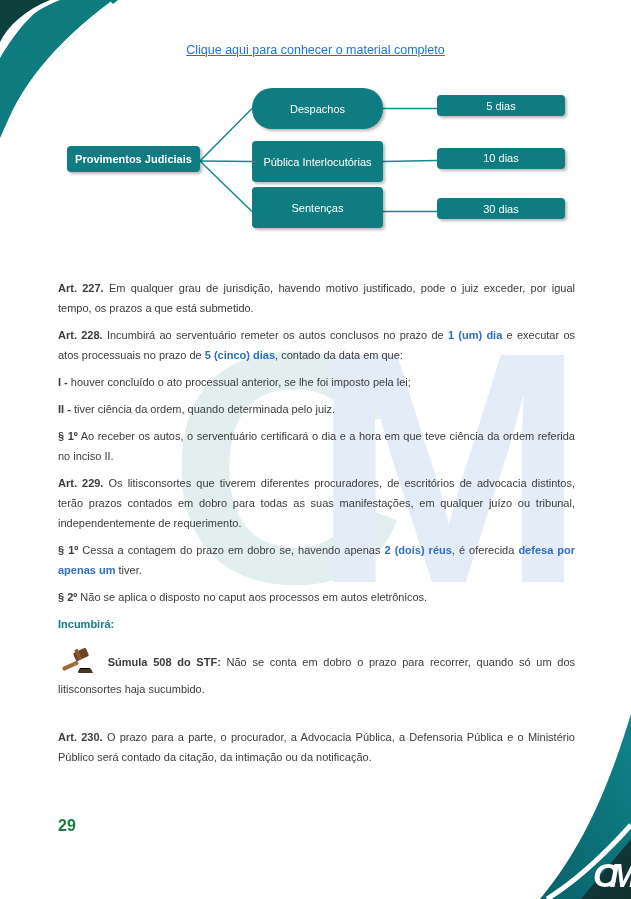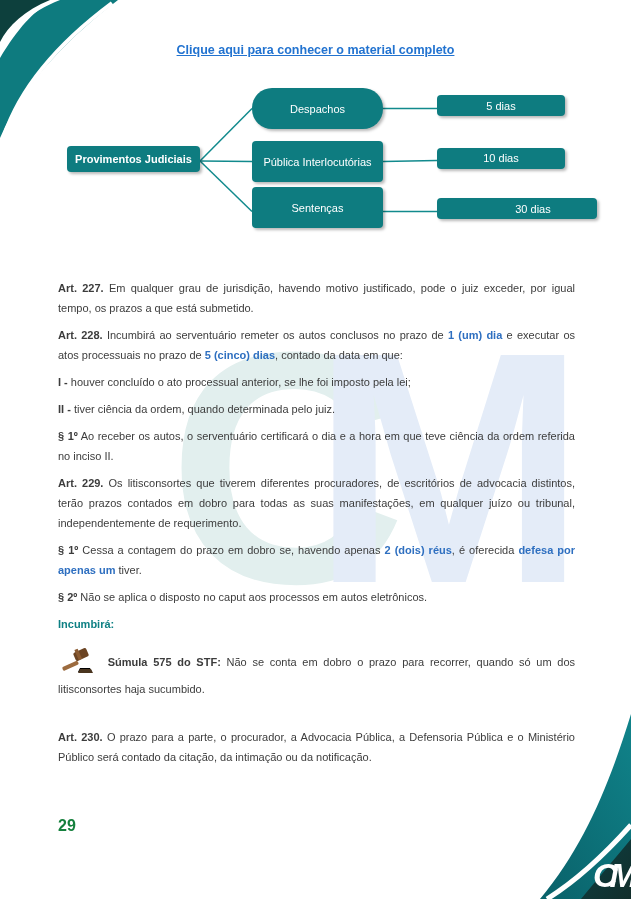--- a/index.html
+++ b/index.html
@@ -1,21 +1,21 @@
 <!DOCTYPE html>
 <html><head>
 <meta charset="utf-8">
 <style>
   html,body{margin:0;padding:0;}
   body{font-family:"Liberation Sans",sans-serif;background:#888;}
   .page{position:relative;width:631px;height:899px;background:#ffffff;overflow:hidden;margin:0 auto;}
 
   
   .top-link-wrap{position:absolute;top:40px;left:0;width:631px;text-align:center;z-index:3;}
-  .top-link{color:#2273d0;font-size:12.5px;text-decoration:underline;cursor:pointer;font-weight:bold;}
+  .top-link{color:#2273d0;font-size:12.5px;text-decoration:underline;cursor:pointer;}
 
   
   .corner-tl{position:absolute;top:0;left:0;z-index:2;}
   .corner-br{position:absolute;right:0;bottom:0;z-index:2;}
 
   
   .watermark{position:absolute;left:168px;top:318px;z-index:1;font-weight:bold;line-height:300px;user-select:none;}
   .watermark .wm-c{font-size:330px;color:#e2efee;}
   .watermark .wm-m{font-size:330px;color:#e4ecf8;margin-left:-95px;}
 
@@ -74,21 +74,21 @@
         <line x1="383" y1="211.5" x2="437" y2="211.5"></line>
       </g>
     </svg>
     <div class="dbox root">Provimentos Judiciais</div>
     <div>
         <div class="dbox mid" style="top: 88px; border-radius: 20px;">Despachos</div>
         <div class="dbox rgt" style="top: 95px;">5 dias</div>
         <div class="dbox mid" style="top: 141px;">Pública Interlocutórias</div>
         <div class="dbox rgt" style="top: 147.5px;">10 dias</div>
         <div class="dbox mid" style="top: 187px;">Sentenças</div>
-        <div class="dbox rgt" style="top: 198px; padding-left: 32px;">30 dias</div>
+        <div class="dbox rgt" style="top: 198px;">30 dias</div>
       </div>
   </div>
 
   <div class="article">
       <p><span class="b">Art. 227.</span><span> Em qualquer grau de jurisdição, havendo motivo justificado, pode o juiz exceder, por igual tempo, os prazos a que está submetido.</span></p>
       <p><span class="b">Art. 228.</span><span> Incumbirá ao serventuário remeter os autos conclusos no prazo de </span><span class="blue">1 (um) dia</span><span> e executar os atos processuais no prazo de </span><span class="blue">5 (cinco) dias</span><span>, contado da data em que:</span></p>
       <p><span class="b">I -</span><span> houver concluído o ato processual anterior, se lhe foi imposto pela lei;</span></p>
       <p><span class="b">II -</span><span> tiver ciência da ordem, quando determinada pelo juiz.</span></p>
       <p><span class="b">§ 1º</span><span> Ao receber os autos, o serventuário certificará o dia e a hora em que teve ciência da ordem referida no inciso II.</span></p>
       <p><span class="b">Art. 229.</span><span> Os litisconsortes que tiverem diferentes procuradores, de escritórios de advocacia distintos, terão prazos contados em dobro para todas as suas manifestações, em qualquer juízo ou tribunal, independentemente de requerimento.</span></p>
@@ -96,21 +96,21 @@
       <p><span class="b">§ 2º</span><span> Não se aplica o disposto no caput aos processos em autos eletrônicos.</span></p>
       <p><span class="teal">Incumbirá:</span></p>
       <p class="sumula">
     <svg class="gavel" width="34" height="27" viewBox="0 0 34 27">
       <rect x="2" y="16" width="17" height="4" rx="1.5" transform="rotate(-24 10 18)" fill="#9c6b3f"></rect>
       <rect x="14" y="2" width="14" height="9" rx="2" transform="rotate(-24 21 6.5)" fill="#6b4423"></rect>
       <rect x="16.5" y="1" width="3.5" height="11" transform="rotate(-24 18 6.5)" fill="#8a5a31"></rect>
       <path d="M18 24 L32 24 L30 20 L20 20 Z" fill="#4a3categ"></path>
       <path d="M18 25 L33 25 L31 21 L20 21 Z" fill="#4a351f"></path>
     </svg>
-  <span class="b">Súmula 575 do STF:</span><span> Não se conta em dobro o prazo para recorrer, quando só um dos litisconsortes haja sucumbido.</span></p>
+  <span class="b">Súmula 508 do STF:</span><span> Não se conta em dobro o prazo para recorrer, quando só um dos litisconsortes haja sucumbido.</span></p>
       <p class="art-230"><span class="b">Art. 230.</span><span> O prazo para a parte, o procurador, a Advocacia Pública, a Defensoria Pública e o Ministério Público será contado da citação, da intimação ou da notificação.</span></p>
     </div>
 
   <div class="page-number">29</div>
 
   <svg class="corner-br" width="120" height="270" viewBox="0 0 120 270">
     <defs>
       <linearGradient id="swooshGrad" x1="1" y1="0" x2="0.2" y2="1">
         <stop offset="0" stop-color="#10838a"></stop>
         <stop offset="1" stop-color="#0a646c"></stop>

